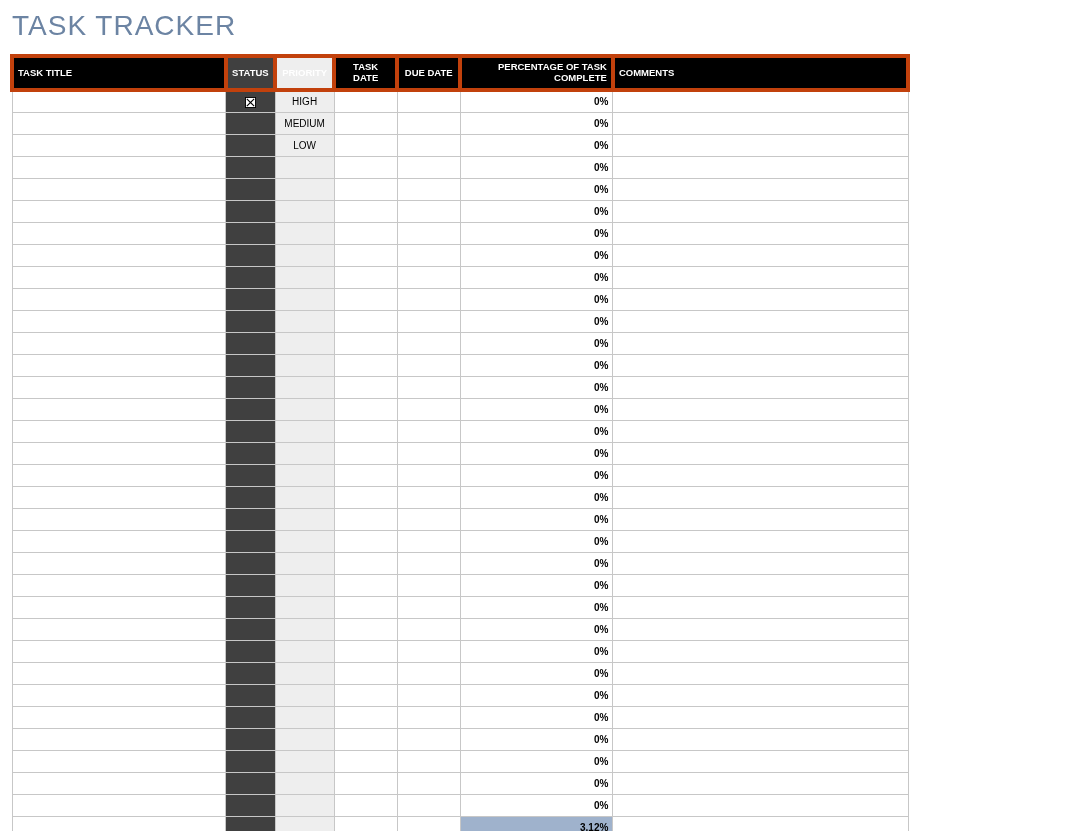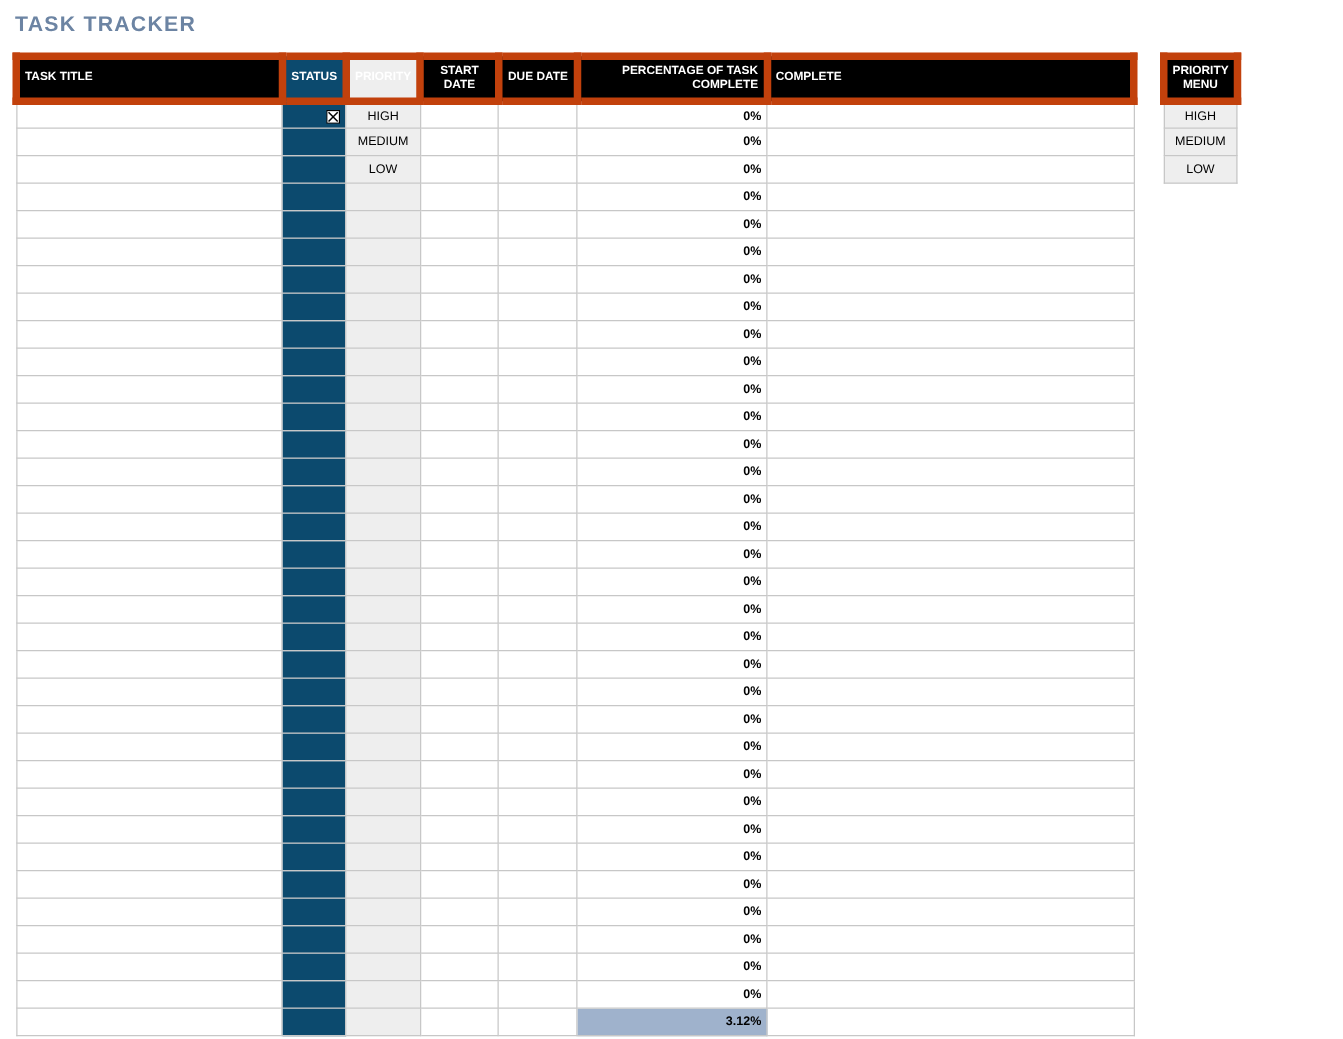--- a/index.html
+++ b/index.html
@@ -6,49 +6,49 @@
   body {
     margin: 0;
     padding: 10px;
     background: #fff;
     font-family: Arial, Helvetica, sans-serif;
     font-size: 11px;
     color: #000;
   }
   .title {
     color: #6c84a3;
-    font-weight: bold;
-    font-size: 17px;
+    font-weight: normal;
+    font-size: 28px;
     letter-spacing: 1px;
     margin: 0 0 12px 2px;
   }
   .layout { display: flex; gap: 18px; align-items: flex-start; }
   table { border-collapse: collapse; }
   .main-table { width: 900px; }
   th {
     background: #000;
     color: #fff;
     font-size: 9.5px;
     font-weight: bold;
     text-align: center;
     padding: 4px 4px;
-    border: 6px solid #c2410c;
+    border: 4px solid #c2410c;
     line-height: 1.15;
     height: 34px;
   }
   td {
     border: 1px solid #c7c7c7;
     height: 22px;
     padding: 0 4px;
     font-size: 10px;
     text-align: center;
     vertical-align: middle;
   }
   .col-title   { width: 210px; text-align: left; }
-  .col-status  { width: 48px; background: #0c4a6e; text-align: right; }
+  .col-status  { width: 48px; background: #404040; }
   .col-priority{ width: 58px; background: #eeeeee; }
   .col-start   { width: 62px; }
   .col-due     { width: 62px; }
   .col-percent { width: 150px; font-weight: bold; text-align: right; }
   .col-comments{ width: 290px; text-align: left; }
   td.col-title, td.col-comments { text-align: left; }
   .total-cell {
     background: #9fb2cc;
     font-weight: bold;
     font-size: 10px;
@@ -67,24 +67,24 @@
 <div class="title">TASK TRACKER</div>
 
 <div class="layout">
 
   <table class="main-table">
     <thead>
       <tr>
         <th class="col-title">TASK TITLE</th>
         <th class="col-status">STATUS</th>
         <th class="col-priority">PRIORITY</th>
-        <th class="col-start">START DATE</th>
+        <th class="col-start">TASK DATE</th>
         <th class="col-due">DUE DATE</th>
         <th class="col-percent">PERCENTAGE OF TASK COMPLETE</th>
-        <th class="col-comments">COMPLETE</th>
+        <th class="col-comments">COMMENTS</th>
       </tr>
     </thead>
     <tbody id="main-body">
         <tr>
           <td class="col-title"></td>
           <td class="col-status"><span><svg class="check-svg" viewBox="0 0 12 12">
                 <rect x="0.5" y="0.5" width="11" height="11" fill="#fff" stroke="#000" stroke-width="1"></rect>
                 <line x1="2" y1="2" x2="10" y2="10" stroke="#000" stroke-width="1.3"></line>
                 <line x1="10" y1="2" x2="2" y2="10" stroke="#000" stroke-width="1.3"></line>
               </svg></span></td>
@@ -391,33 +391,15 @@
         <td class="col-start"></td>
         <td class="col-due"></td>
         <td class="col-percent total-cell">3.12%</td>
         <td class="col-comments"></td>
       </tr>
     </tfoot>
   </table>
 
   <div class="side-tables">
 
-    <table class="menu-table">
-      <thead>
-        <tr>
-            <th>PRIORITY MENU</th>
-          </tr>
-      </thead>
-      <tbody id="priority-menu-body">
-          <tr>
-            <td class="p-cell">HIGH</td>
-          </tr>
-          <tr>
-            <td class="p-cell">MEDIUM</td>
-          </tr>
-          <tr>
-            <td class="p-cell">LOW</td>
-          </tr>
-        </tbody>
-    </table>
   </div>
 
 </div>
 
 </body></html>

